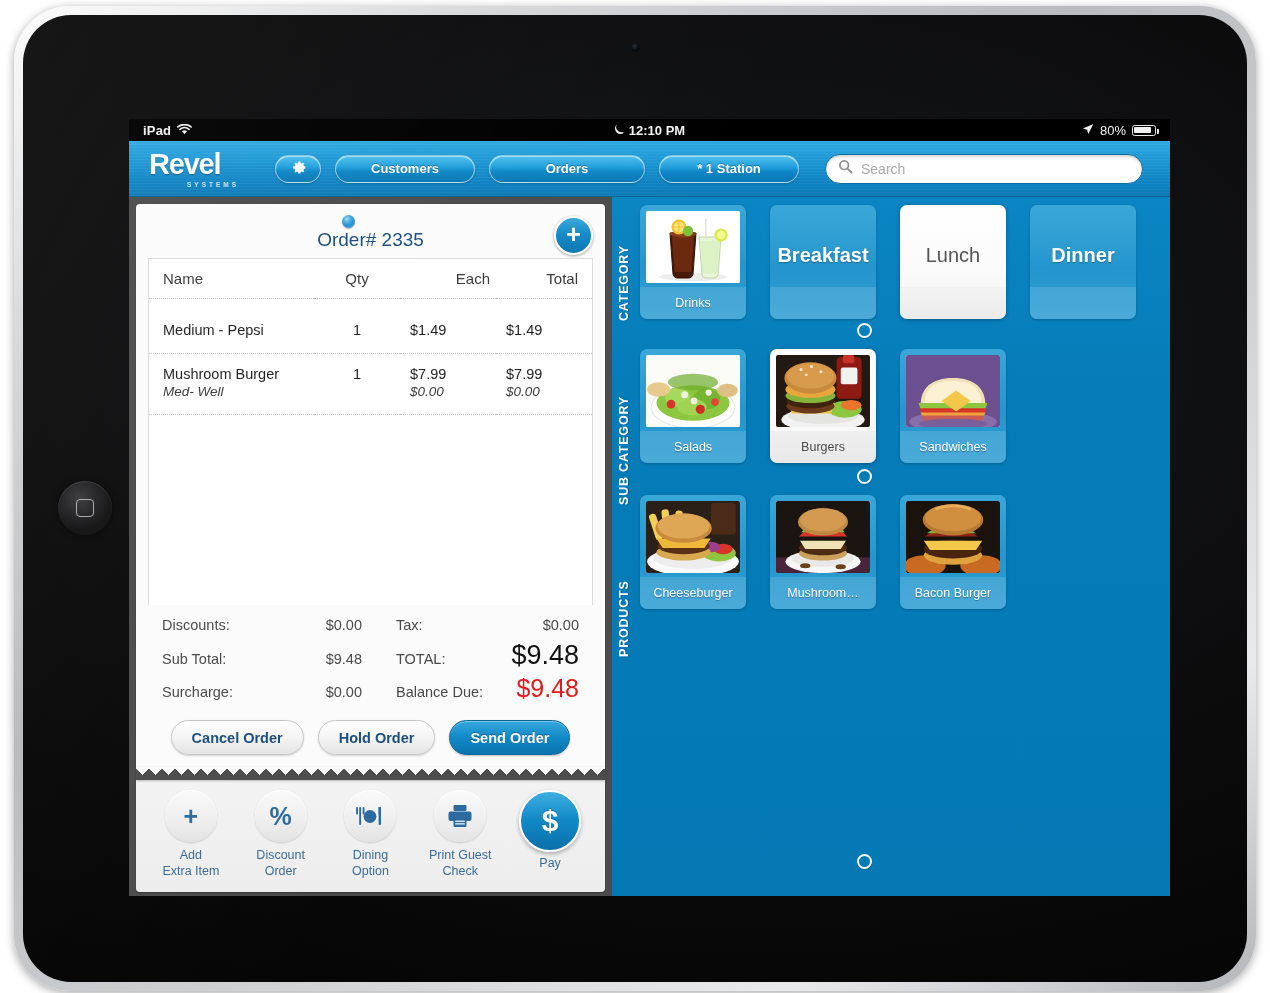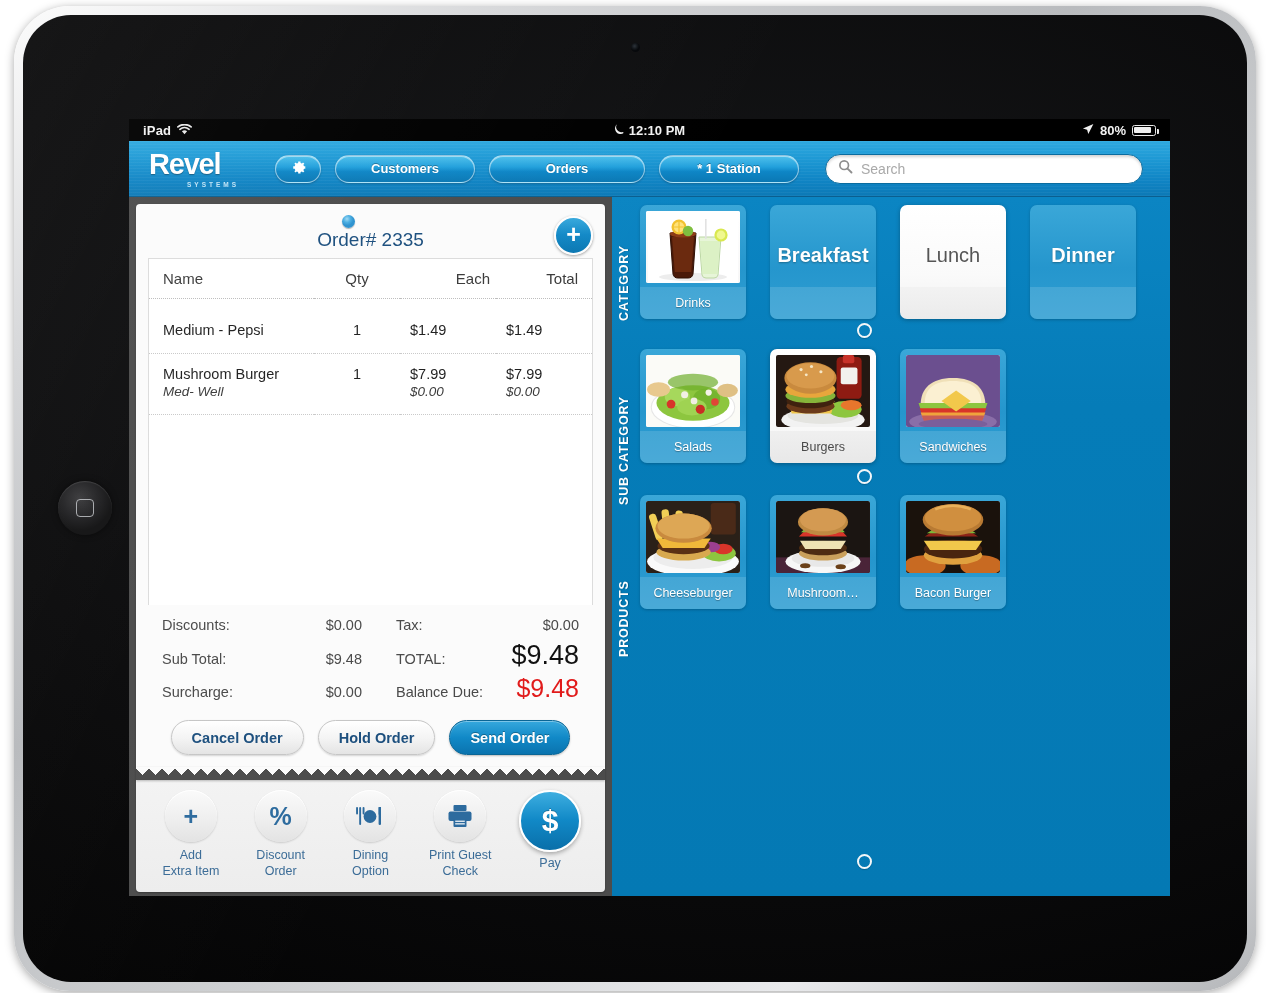--- a/index.html
+++ b/index.html
@@ -73,21 +73,21 @@
     padding: 0 14px;
   }
   #sb-left { display: flex; align-items: center; gap: 6px; font-weight: bold; letter-spacing: .2px; }
   #sb-center {
     position: absolute; left: 0; right: 0; top: 0; height: 22px;
     display: flex; align-items: center; justify-content: center; gap: 4px;
     font-weight: bold; font-size: 13px;
   }
   #sb-right {
     margin-left: auto; display: flex; align-items: center; gap: 6px;
-    font-weight: bold; font-size: 13px; position: relative; z-index: 2;
+    font-weight: normal; font-size: 13px; position: relative; z-index: 2;
   }
   .battery-shell {
     width: 24px; height: 11px; border: 1.3px solid #e8e8e8; border-radius: 2.5px;
     position: relative; display: inline-block;
   }
   .battery-shell::after {
     content:""; position: absolute; right: -3.5px; top: 3px;
     width: 2px; height: 5px; background: #e8e8e8; border-radius: 0 1px 1px 0;
   }
   .battery-fill { position: absolute; left: 1.2px; top: 1.2px; bottom: 1.2px; width: 78%; background: #efefef; border-radius: 1px; }

